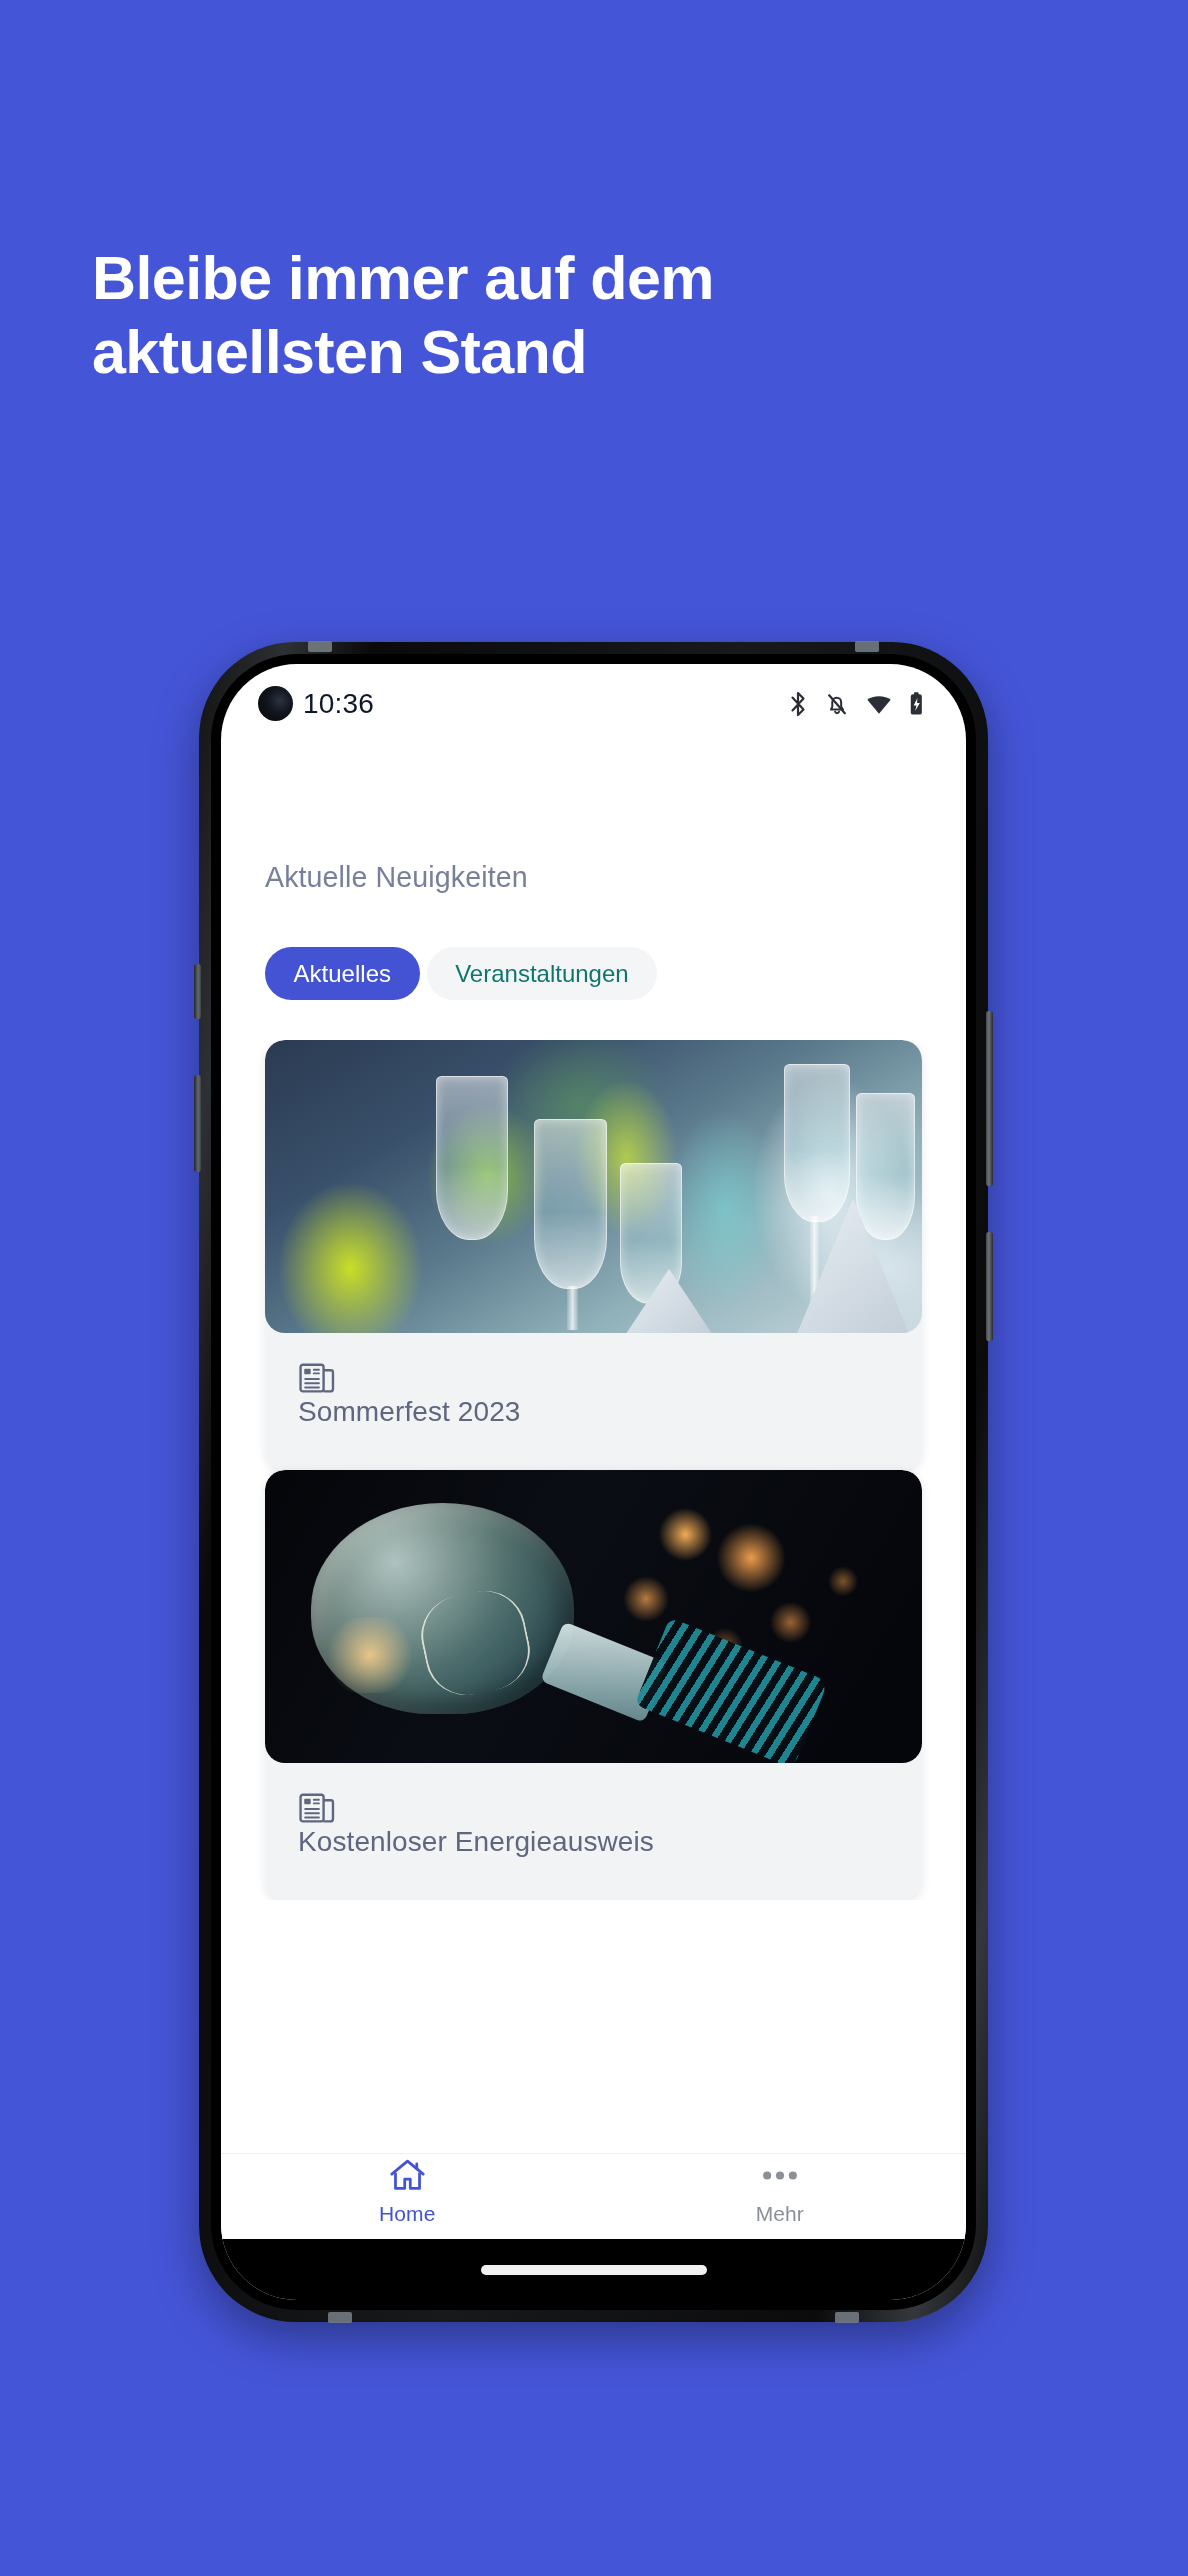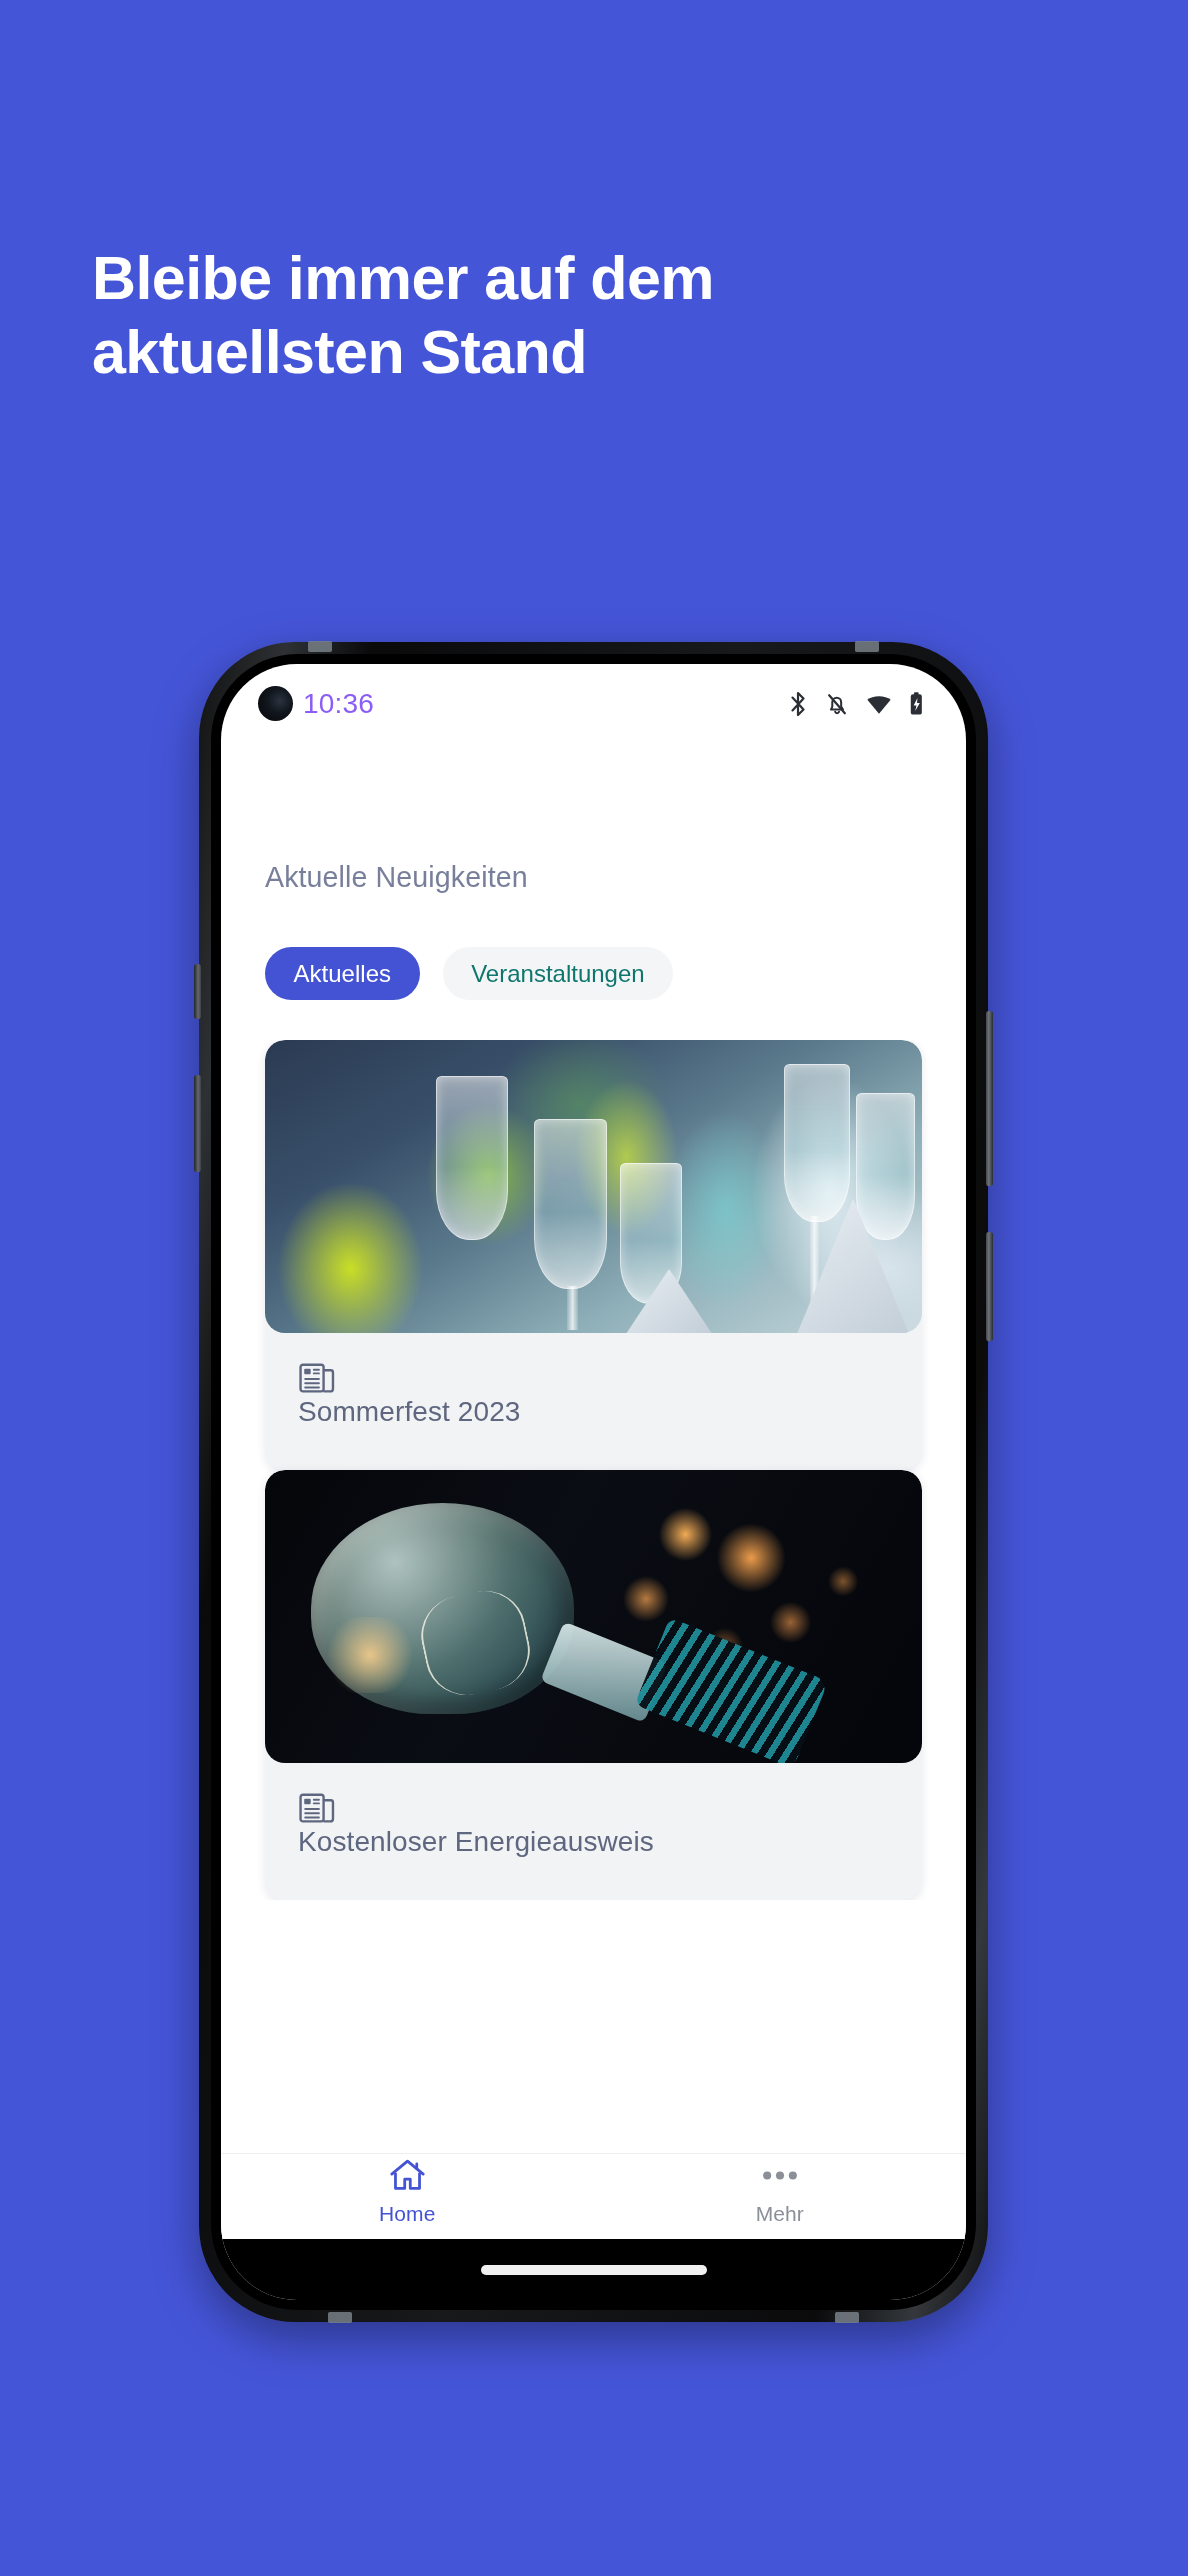--- a/index.html
+++ b/index.html
@@ -83,21 +83,21 @@
     position:relative;
   }
   .punch {
     width:35px; height:35px; border-radius:50%;
     background:radial-gradient(circle at 62% 42%, #2b3340 0%, #11161d 42%, #050608 100%);
     flex:0 0 35px;
   }
   .sb-time {
     margin-left:10px;
     font-size:28px;
-    color:#8b5cf6;
+    color:#0f172a;
     letter-spacing:0.2px;
     font-weight:400;
   }
   .sb-right {
     margin-left:auto;
     display:flex; align-items:center; gap:15.7px;
   }
   .sb-right svg { display:block; }
 
   
@@ -108,21 +108,21 @@
     overflow:hidden;
   }
   .section-title {
     margin:118px 0 0 44px;
     font-size:28.6px;
     color:#787f9b;
     font-weight:400;
     letter-spacing:0.1px;
   }
   .chips {
-    display:flex; gap:23px;
+    display:flex; gap:7px;
     margin:53px 0 0 44px;
   }
   .chip {
     border-radius:37px;
     font-size:24px;
     padding:14.7px 28.6px;
     line-height:1;
     white-space:nowrap;
     border:none;
     font-family:inherit;

